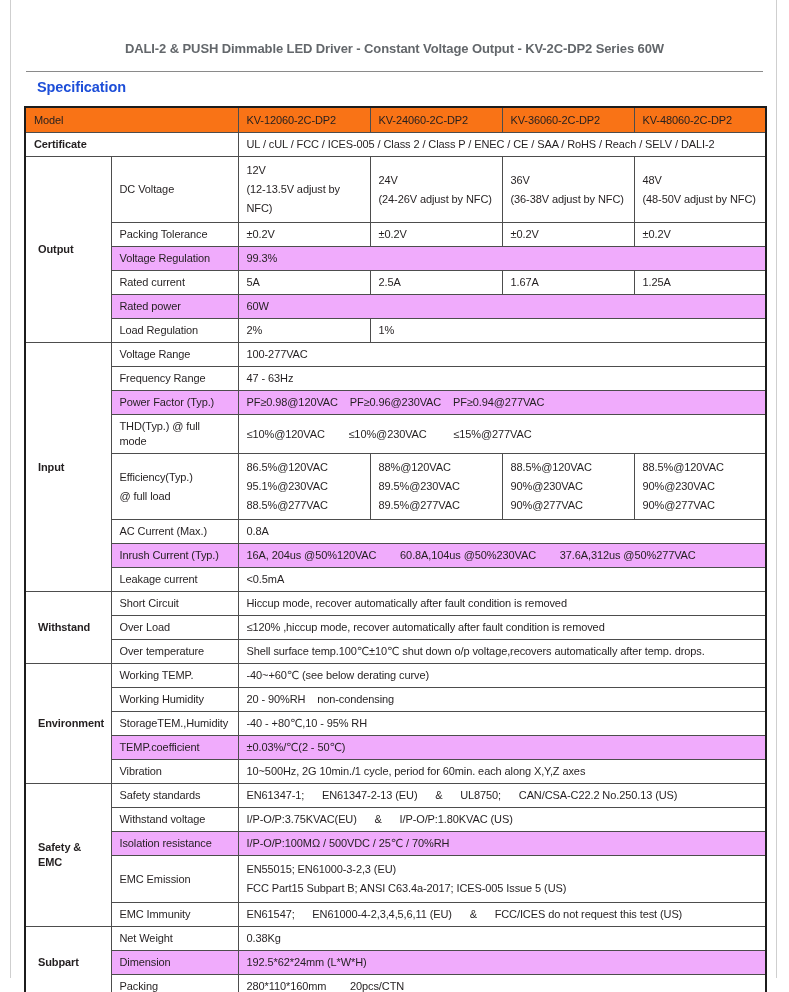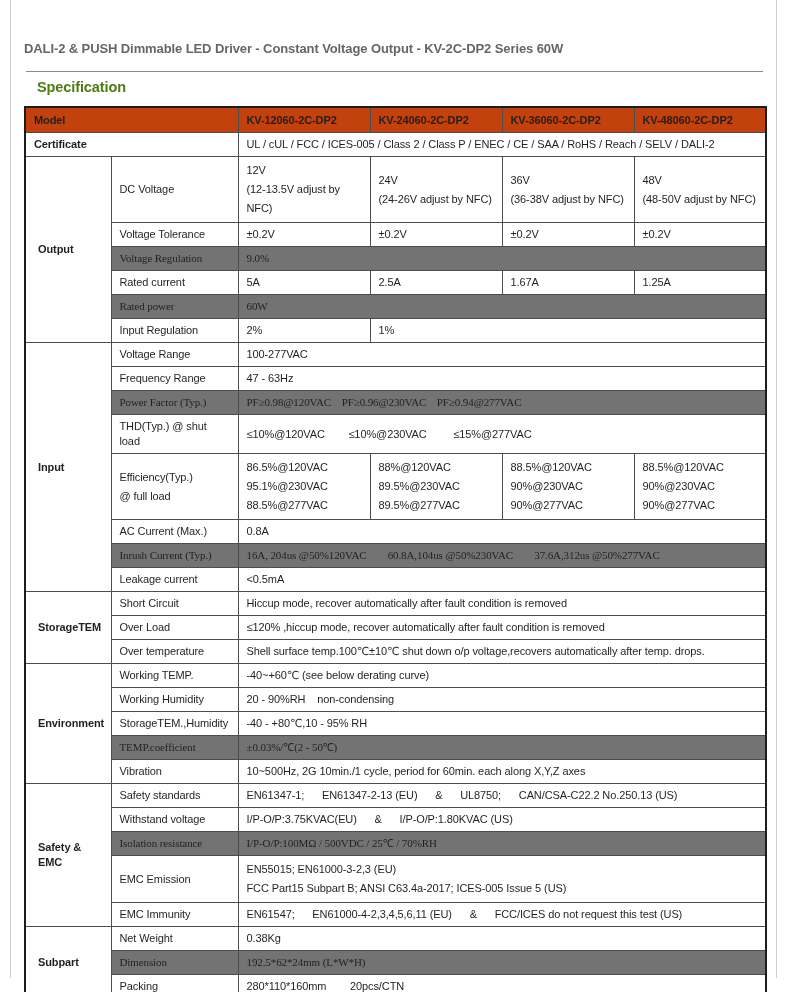--- a/index.html
+++ b/index.html
@@ -12,51 +12,52 @@
   }
   .page-edge {
     position: absolute; top: 0; bottom: 14px; width: 1px;
     background: #cfcfcf;
   }
   .page-edge.left { left: 10px; }
   .page-edge.right { left: 776px; }
 
   .doc-title {
     position: absolute; top: 41px; left: 24px; width: 741px;
+    text-align: center;
     font-weight: bold; font-size: 13px; letter-spacing: -0.1px;
     color: #63676b;
   }
   .title-rule {
     position: absolute; top: 71px; left: 26px; width: 737px; height: 0;
     border-top: 1px solid #8a8a8a;
   }
   .section-heading {
     position: absolute; top: 79px; left: 37px; margin: 0;
-    font-size: 14.5px; font-weight: bold; color: #4d7c0f;
+    font-size: 14.5px; font-weight: bold; color: #1d4ed8;
     letter-spacing: -0.1px;
   }
 
   table.spec-table {
     position: absolute; top: 106px; left: 24px;
     width: 741px;
     border-collapse: collapse;
     table-layout: fixed;
     font-size: 11px;
     letter-spacing: -0.1px;
   }
   .spec-table td {
     border: 1px solid #4d4d4d;
     padding: 4px 8px;
     line-height: 15px;
     vertical-align: middle;
     overflow: hidden;
   }
   .spec-table { border: 2px solid #1c1c1c; }
-  tr.header-row td { background: #c2410c; font-weight: bold; height: 16px; }
-  tr.shaded td { background: #737373; font-family: Liberation Serif, serif; }
+  tr.header-row td { background: #f97316; font-weight: normal; height: 16px; }
+  tr.shaded td { background: #f0abfc; }
   tr.shaded td.group-cell, .group-cell { background: #ffffff; }
   td.group-cell {
     font-weight: bold; text-align: left; background: #ffffff; padding-left: 12px;
   }
   td.label-cell { font-weight: bold; }
   td.sublabel-cell { font-weight: normal; margin-top: 11px; }
   td.value-cell { white-space: pre-wrap; }
   td.multiline { white-space: pre-line; line-height: 19px; }
   .note-line { display: flex; align-items: baseline; padding: 3px 0; }
   .note-num { width: 30px; flex: 0 0 30px; }
@@ -99,61 +100,61 @@
         <td class="value-cell multiline">12V
 (12-13.5V adjust by NFC)</td>
         <td class="value-cell multiline">24V
 (24-26V adjust by NFC)</td>
         <td class="value-cell multiline">36V
 (36-38V adjust by NFC)</td>
         <td class="value-cell multiline">48V
 (48-50V adjust by NFC)</td>
       </tr>
       <tr>
-        <td class="sublabel-cell">Voltage Tolerance</td>
+        <td class="sublabel-cell">Packing Tolerance</td>
         <td class="value-cell">±0.2V</td>
         <td class="value-cell">±0.2V</td>
         <td class="value-cell">±0.2V</td>
         <td class="value-cell">±0.2V</td>
       </tr>
       <tr class="shaded">
         <td class="sublabel-cell">Voltage Regulation</td>
-        <td class="value-cell" colspan="4">9.0%</td>
+        <td class="value-cell" colspan="4">99.3%</td>
       </tr>
       <tr>
         <td class="sublabel-cell">Rated current</td>
         <td class="value-cell">5A</td>
         <td class="value-cell">2.5A</td>
         <td class="value-cell">1.67A</td>
         <td class="value-cell">1.25A</td>
       </tr>
       <tr class="shaded">
         <td class="sublabel-cell">Rated power</td>
         <td class="value-cell" colspan="4">60W</td>
       </tr>
       <tr>
-        <td class="sublabel-cell">Input Regulation</td>
+        <td class="sublabel-cell">Load Regulation</td>
         <td class="value-cell">2%</td>
         <td class="value-cell" colspan="3">1%</td>
       </tr>
       <tr>
         <td class="group-cell" rowspan="8">Input</td>
         <td class="sublabel-cell">Voltage Range</td>
         <td class="value-cell" colspan="4">100-277VAC</td>
       </tr>
       <tr>
         <td class="sublabel-cell">Frequency Range</td>
         <td class="value-cell" colspan="4">47 - 63Hz</td>
       </tr>
       <tr class="shaded">
         <td class="sublabel-cell">Power Factor (Typ.)</td>
         <td class="value-cell" colspan="4">PF≥0.98@120VAC    PF≥0.96@230VAC    PF≥0.94@277VAC</td>
       </tr>
       <tr>
-        <td class="sublabel-cell">THD(Typ.) @ shut load</td>
+        <td class="sublabel-cell">THD(Typ.) @ full mode</td>
         <td class="value-cell" colspan="4">≤10%@120VAC        ≤10%@230VAC         ≤15%@277VAC</td>
       </tr>
       <tr>
         <td class="sublabel-cell multiline">Efficiency(Typ.)
 @ full load</td>
         <td class="value-cell multiline">86.5%@120VAC
 95.1%@230VAC
 88.5%@277VAC</td>
         <td class="value-cell multiline">88%@120VAC
 89.5%@230VAC
@@ -171,21 +172,21 @@
       </tr>
       <tr class="shaded">
         <td class="sublabel-cell">Inrush Current (Typ.)</td>
         <td class="value-cell" colspan="4">16A, 204us @50%120VAC        60.8A,104us @50%230VAC        37.6A,312us @50%277VAC</td>
       </tr>
       <tr>
         <td class="sublabel-cell">Leakage current</td>
         <td class="value-cell" colspan="4">&lt;0.5mA</td>
       </tr>
       <tr>
-        <td class="group-cell" rowspan="3">StorageTEM</td>
+        <td class="group-cell" rowspan="3">Withstand</td>
         <td class="sublabel-cell">Short Circuit</td>
         <td class="value-cell" colspan="4">Hiccup mode, recover automatically after fault condition is removed</td>
       </tr>
       <tr>
         <td class="sublabel-cell">Over Load</td>
         <td class="value-cell" colspan="4">≤120% ,hiccup mode, recover automatically after fault condition is removed</td>
       </tr>
       <tr>
         <td class="sublabel-cell">Over temperature</td>
         <td class="value-cell" colspan="4">Shell surface temp.100℃±10℃ shut down o/p voltage,recovers automatically after temp. drops.</td>

